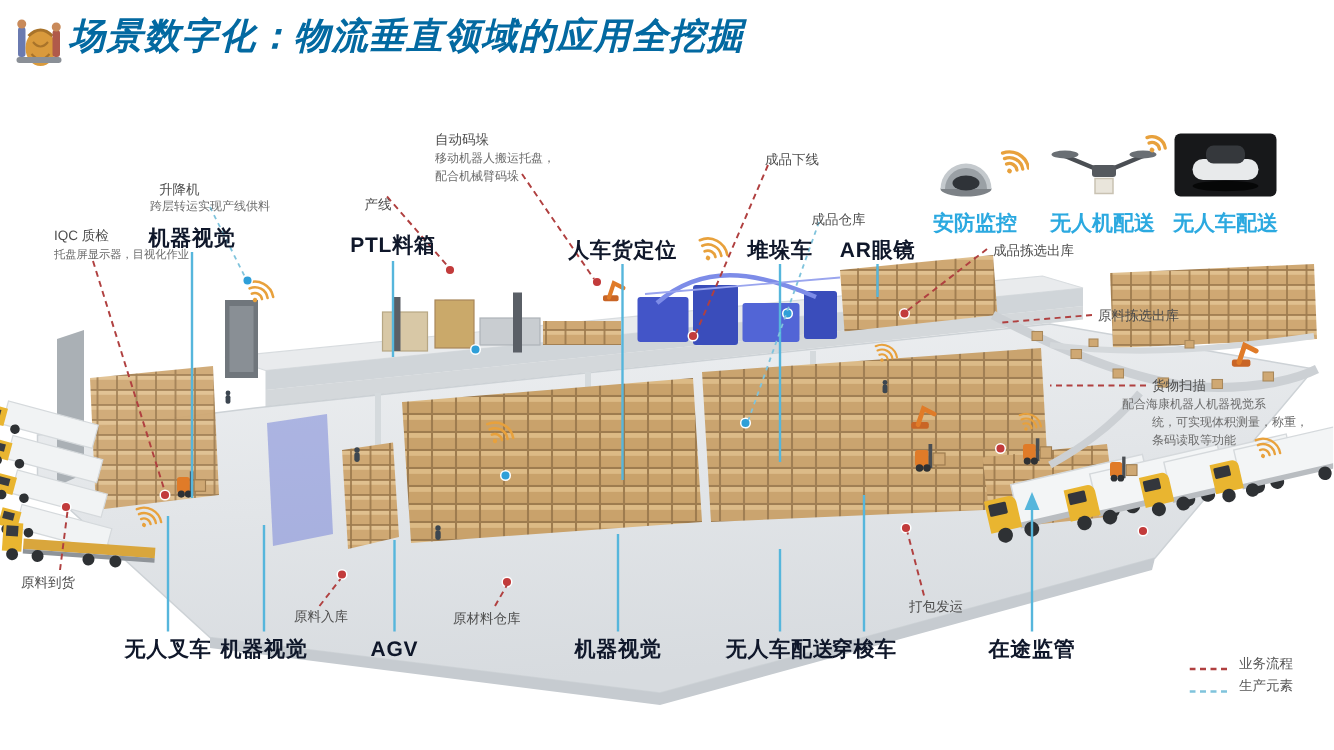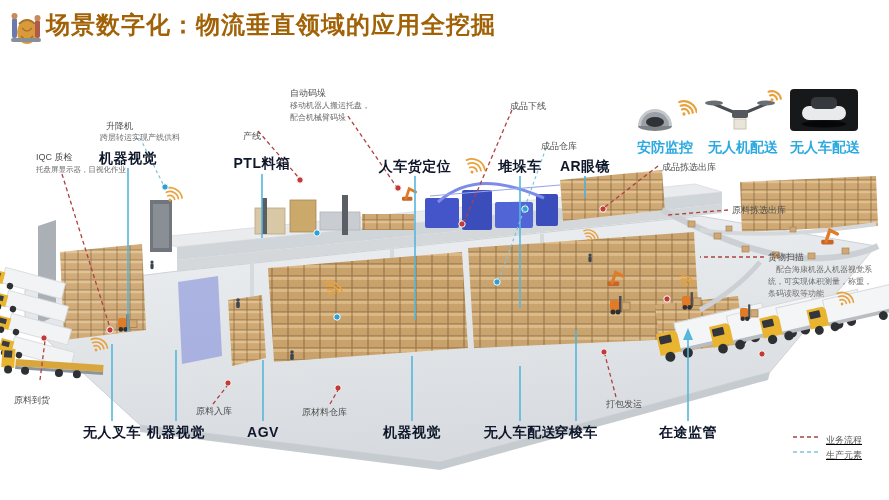--- a/index.html
+++ b/index.html
@@ -1,36 +1,36 @@
 <!DOCTYPE html>
 <html><head>
 <meta charset="utf-8">
 <style>
   html,body{margin:0;padding:0;background:#fff;}
   .slide{position:relative;width:889px;height:500px;background:#ffffff;overflow:hidden;
          font-family:"Liberation Sans",sans-serif;}
   .hdr{position:absolute;left:0;top:0;width:889px;height:78px;}
-  .title{position:absolute;left:46px;top:10px;width:452px;color:#a16207;
+  .title{position:absolute;left:46px;top:10px;width:452px;color:#0369a1;
          font-size:24px;font-weight:bold;letter-spacing:1px;line-height:1.25;
-         font-family:"Liberation Serif","Liberation Sans",serif;}
+         font-family:"Liberation Serif","Liberation Sans",serif;font-style:italic;}
   .ticon{position:absolute;left:10px;top:12px;}
   .scene{position:absolute;left:0;top:78px;width:889px;height:422px;}
   .scene svg.bg{position:absolute;left:0;top:0;}
   
   .tl{position:absolute;transform:translateX(-50%);color:#0f172a;font-weight:bold;
       font-size:14px;white-space:nowrap;letter-spacing:0.5px;}
   
   .pl{position:absolute;color:#4D4D4D;font-weight:normal;font-size:9px;white-space:nowrap;}
   .pd{position:absolute;color:#6b6b6b;font-size:8px;white-space:nowrap;}
   
-  .icard{position:absolute;width:86px;text-align:center;}
+  .icard{position:absolute;width:86px;text-align:left;}
   .icard .il{color:#2BA9E0;font-weight:bold;font-size:14px;white-space:nowrap;margin-top:1px;}
   
   .legend{position:absolute;left:793px;top:356px;}
-  .lrow{display:flex;align-items:flex-start;height:15px;text-decoration:underline;}
+  .lrow{display:flex;align-items:flex-end;height:15px;}
   .lrow span{font-size:9px;color:#555;margin-left:5px;}
 </style>
 </head>
 <body>
 
 <div class="slide">
 
   <div class="hdr">
     <svg class="ticon" width="32" height="42">
       <rect x="2" y="6" width="5" height="20" rx="2" fill="#6a7ab0"></rect>
@@ -295,24 +295,24 @@
     <div class="pl" style="left:106px;top:42px">升降机</div>
     <div class="pd" style="left:100px;top:54px">跨层转运实现产线供料</div>
     <div class="pl" style="left:243px;top:52px">产线</div>
     <div class="pl" style="left:36px;top:73px">IQC 质检</div>
     <div class="pd" style="left:36px;top:87px;font-size:7.5px">托盘屏显示器，目视化作业</div>
     <div class="pl" style="left:510px;top:22px">成品下线</div>
     <div class="pl" style="left:541px;top:62px">成品仓库</div>
     <div class="pl" style="left:662px;top:83px">成品拣选出库</div>
     <div class="pl" style="left:732px;top:126px">原料拣选出库</div>
     <div class="pl" style="left:768px;top:173px">货物扫描</div>
-    <div class="pd" style="left:776px;top:186px">配合海康机器人机器视觉系</div>
+    <div class="pd" style="left:748px;top:186px">配合海康机器人机器视觉系</div>
     <div class="pd" style="left:768px;top:198px">统，可实现体积测量，称重，</div>
     <div class="pd" style="left:768px;top:210px">条码读取等功能</div>
-    <div class="pl" style="left:14px;top:316px">原料到货</div>
+    <div class="pl" style="left:14px;top:304px">原料到货</div>
     <div class="pl" style="left:196px;top:327px">原料入库</div>
     <div class="pl" style="left:302px;top:328px">原材料仓库</div>
     <div class="pl" style="left:606px;top:320px">打包发运</div>
 
     <div class="icard" style="left:622px;top:12px">
       <svg width="64" height="44">
         <ellipse cx="22" cy="36" rx="17" ry="5" fill="#7d8287"></ellipse>
         <path d="M5,36 a17,17 0 0 1 34,0 z" fill="#c4c9cd"></path>
         <path d="M8,36 a14,14 0 0 1 28,0 z" fill="#9aa0a5"></path>
         <ellipse cx="22" cy="32" rx="9" ry="5" fill="#2f3338"></ellipse>

